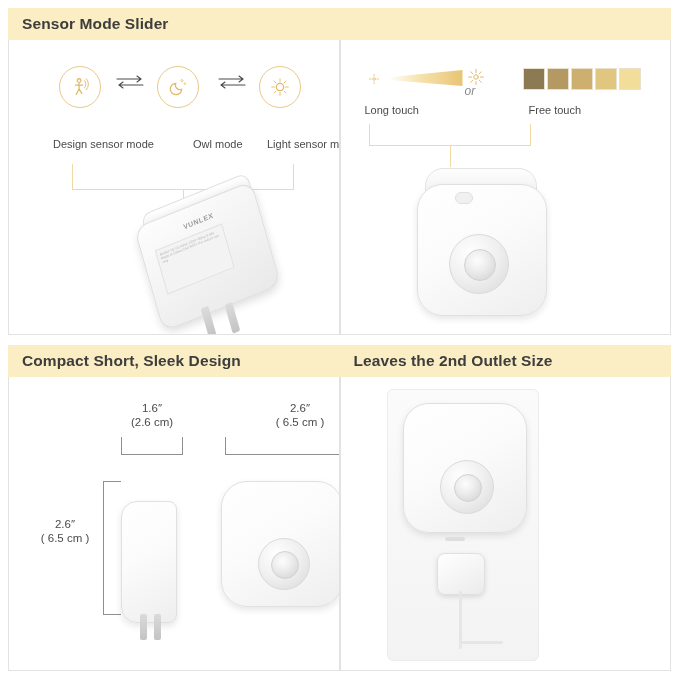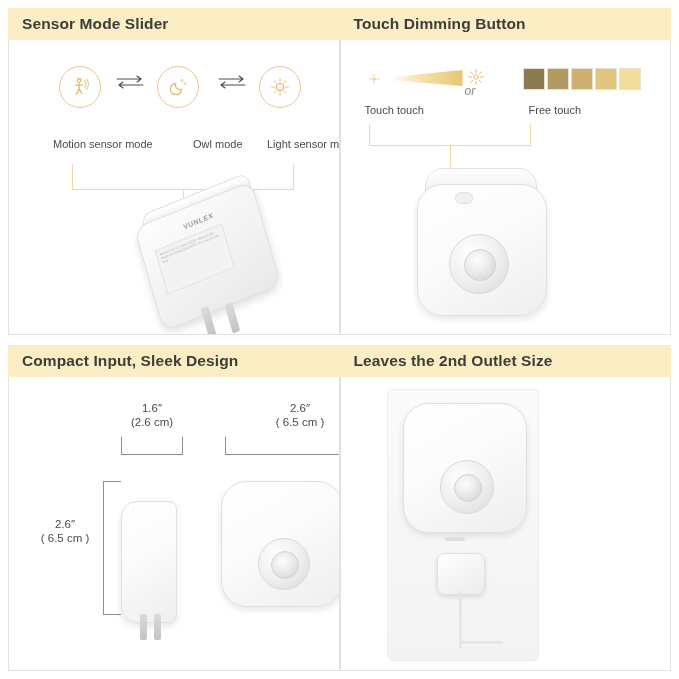--- a/index.html
+++ b/index.html
@@ -436,21 +436,21 @@
         </div>
         <div class="ico" style="left:212px; top:8px;">
           <svg width="22" height="22" viewBox="0 0 24 24" fill="none" stroke="#e2b969" stroke-width="1.4" stroke-linecap="round">
             <circle cx="12" cy="12" r="4"></circle>
             <path d="M12 3 V6 M12 18 V21 M3 12 H6 M18 12 H21 M5.5 5.5 L7.6 7.6 M16.4 16.4 L18.5 18.5 M18.5 5.5 L16.4 7.6 M7.6 16.4 L5.5 18.5" stroke-width="1"></path>
           </svg>
         </div>
       </div>
 
       <div class="p1-labels">
-        <span style="left:40px;">Motion sensor mode</span>
+        <span style="left:40px;">Design sensor mode</span>
         <span style="left:180px;">Owl mode</span>
         <span style="left:254px;">Light sensor mode</span>
       </div>
 
       <div class="p1-bracket"></div>
 
       <div class="p1-device">
         <div class="p1-topedge"></div>
         <div class="p1-slider"></div>
         <div class="p1-sensor"></div>
@@ -459,21 +459,20 @@
         <div class="p1-label-box">Model: NL-01 Input: 120V~60Hz 0.5W Made in China CAUTION: For indoor use only</div>
         <div class="p1-prong" style="left:58px; top:116px; transform:skewY(-6deg);"></div>
         <div class="p1-prong" style="left:82px; top:119px; transform:skewY(-6deg);"></div>
       </div>
     </div>
   </div>
 
   <div class="panel">
     <div class="panel-header">
       <div class="header-bg"></div>
-      <div class="panel-title">Touch Dimming Button</div>
     </div>
     <div class="panel-body">
 
       <div class="p2-row">
         <div style="position:absolute;left:8px;top:10px;">
           <svg width="14" height="14" viewBox="0 0 24 24" stroke="#e2b969" fill="none" stroke-width="1.3" stroke-linecap="round">
             <circle cx="12" cy="12" r="2.2"></circle>
             <path d="M12 4 V7 M12 17 V20 M4 12 H7 M17 12 H20"></path>
           </svg>
         </div>
@@ -487,41 +486,41 @@
         <div class="swatch" style="left:164px; background:#8c7a52;"></div>
         <div class="swatch" style="left:188px; background:#b49a62;"></div>
         <div class="swatch" style="left:212px; background:#cdb070;"></div>
         <div class="swatch" style="left:236px; background:#e0c67f;"></div>
         <div class="swatch" style="left:260px; background:#f2dd9a;"></div>
       </div>
 
       <div class="p2-or">or</div>
 
       <div class="p2-sublabels">
-        <span style="left:14px;">Touch touch</span>
+        <span style="left:14px;">Long touch</span>
         <span style="left:178px;">Free touch</span>
       </div>
 
       <div class="p2-bracket"></div>
 
       <div class="p2-device">
         <div class="p2-top"></div>
         <div class="p2-main nl-body" style="border-radius:26px;"></div>
         <div style="position:absolute;left:48px;top:26px;width:16px;height:10px;border-radius:6px;background:#f0f0f0;border:1px solid #e0e0e0;"></div>
         <div class="p2-dome sensor-dome">
           <div class="p2-eye sensor-eye"></div>
         </div>
       </div>
     </div>
   </div>
 
   <div class="panel">
     <div class="panel-header">
       <div class="header-bg"></div>
-      <div class="panel-title">Compact Input, Sleek Design</div>
+      <div class="panel-title">Compact Short, Sleek Design</div>
     </div>
     <div class="panel-body">
 
       <div class="dim-text" style="left:108px; top:24px; width:70px;">
         <div>1.6″</div>
         <div>(2.6 cm)</div>
       </div>
       <div class="dim-line-h" style="left:112px; top:60px; width:62px;"></div>
 
       <div class="dim-text" style="left:246px; top:24px; width:90px;">

